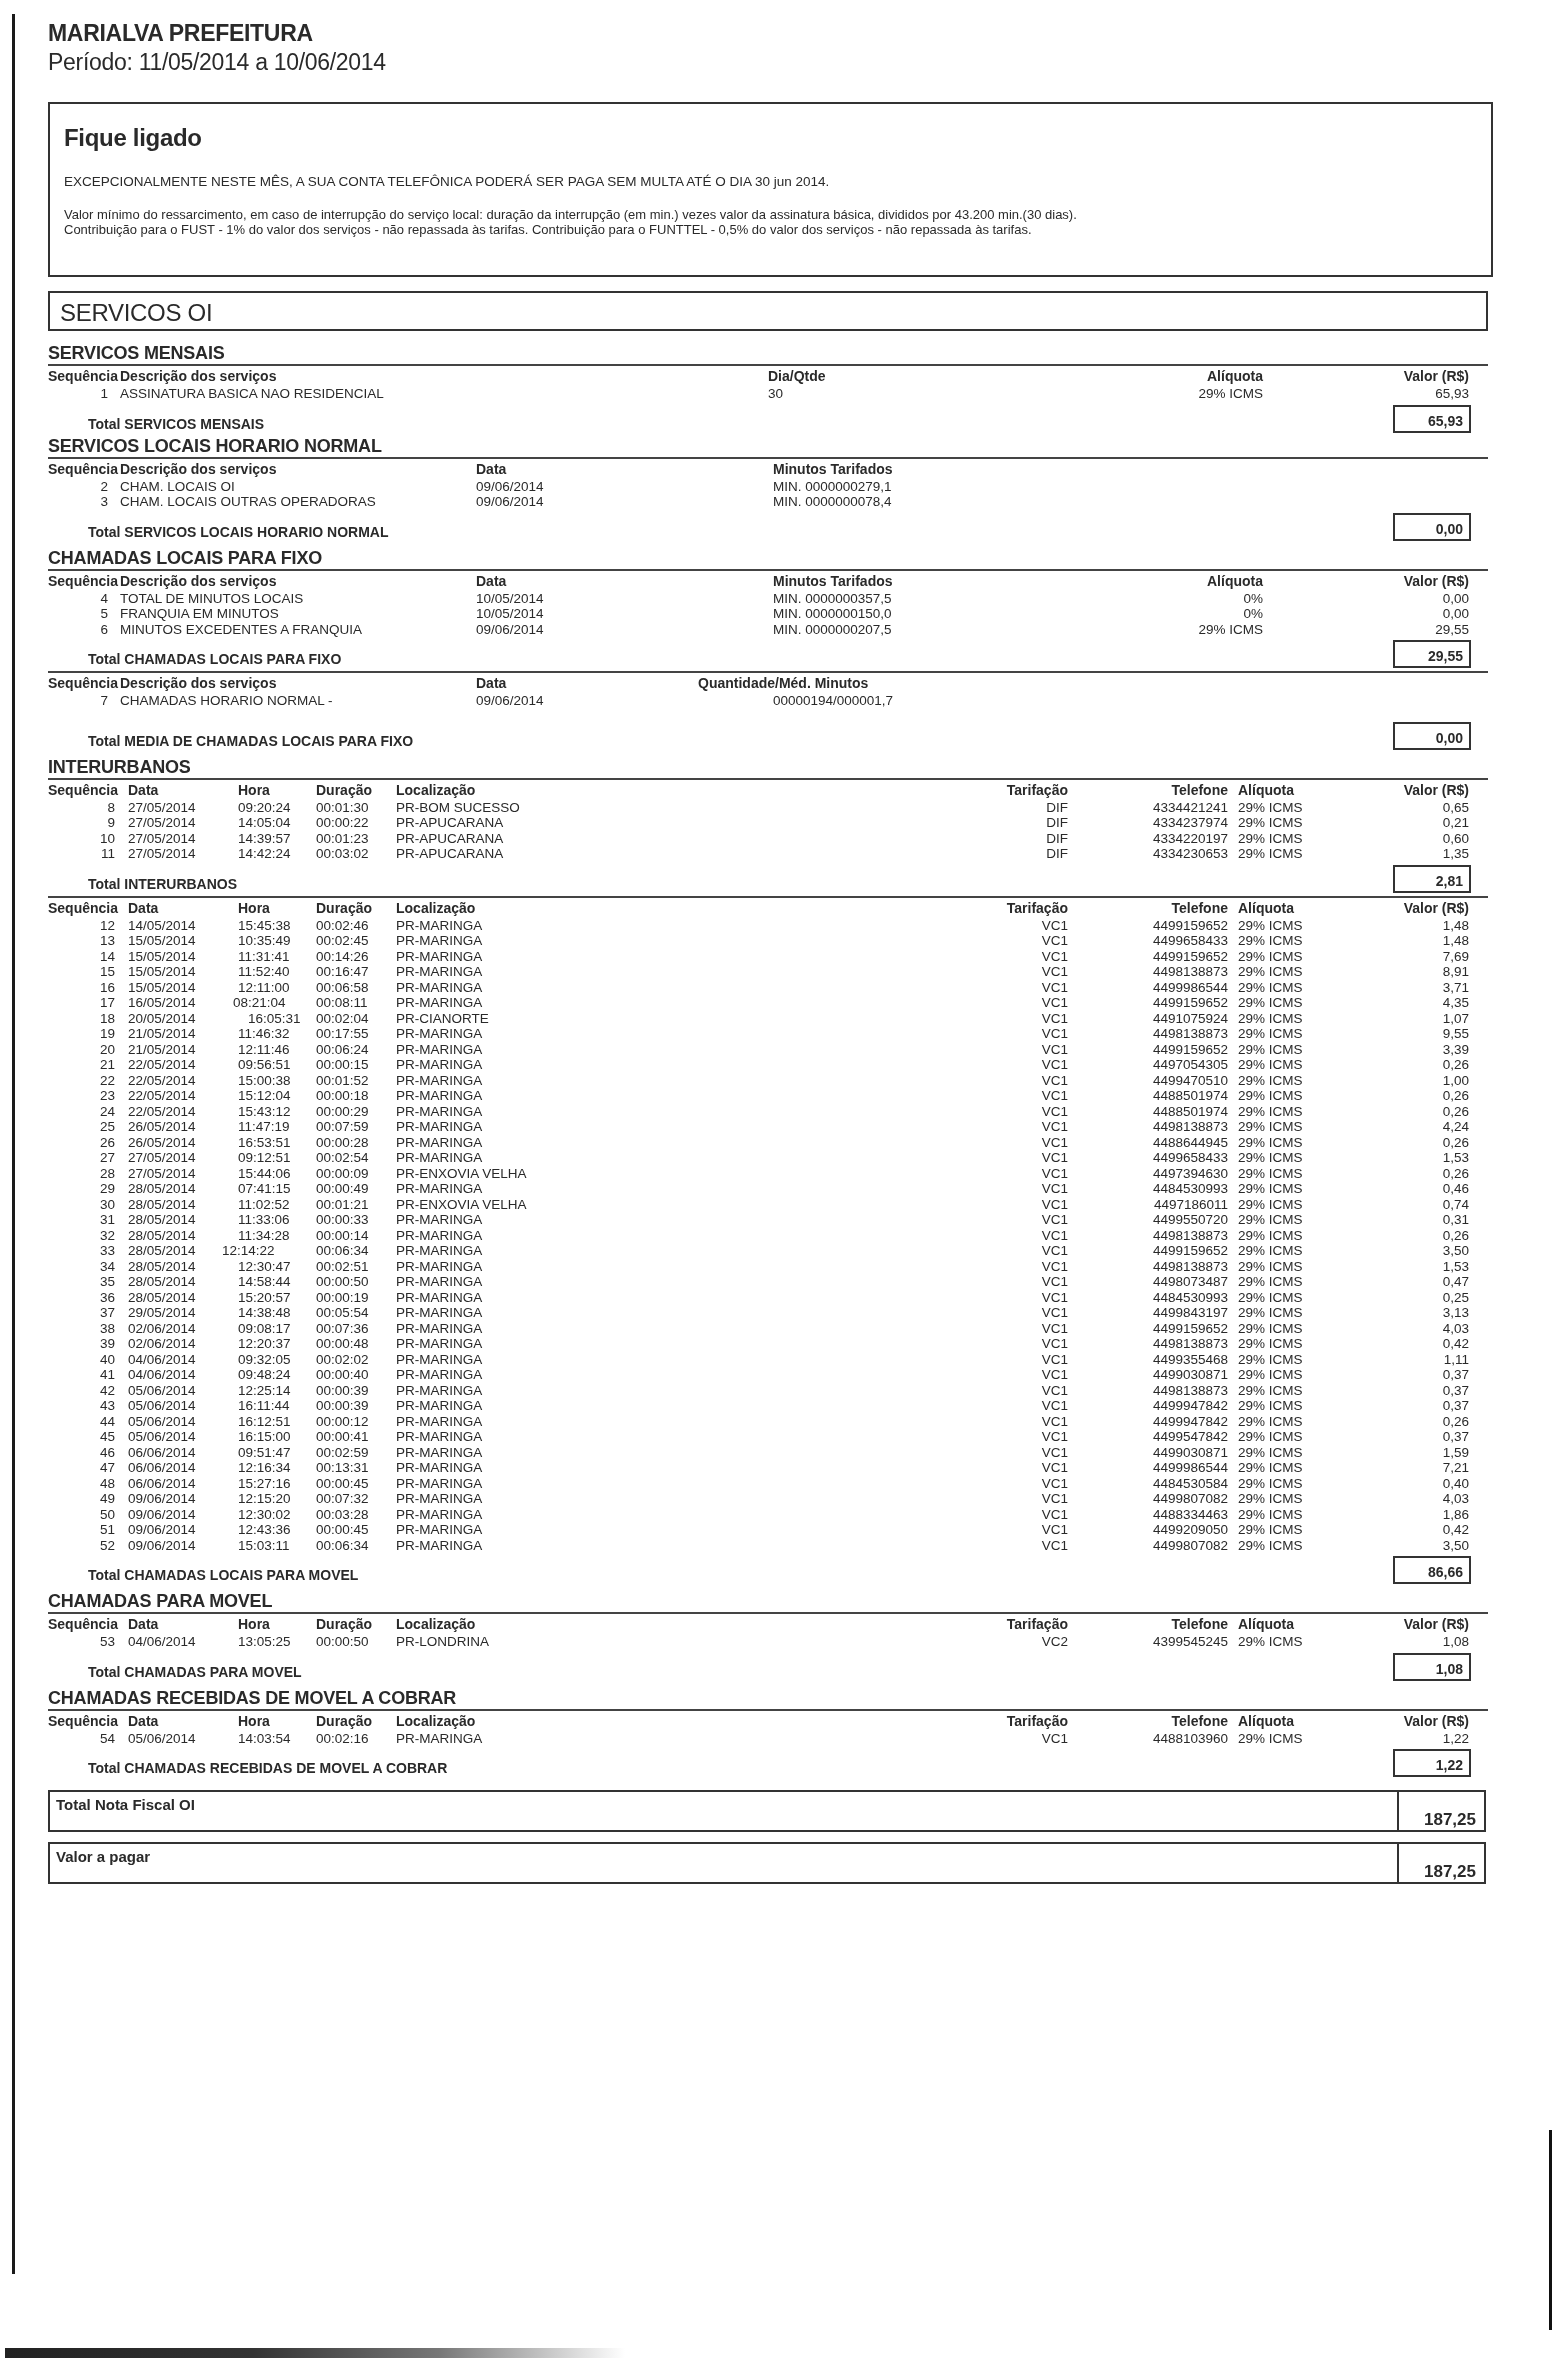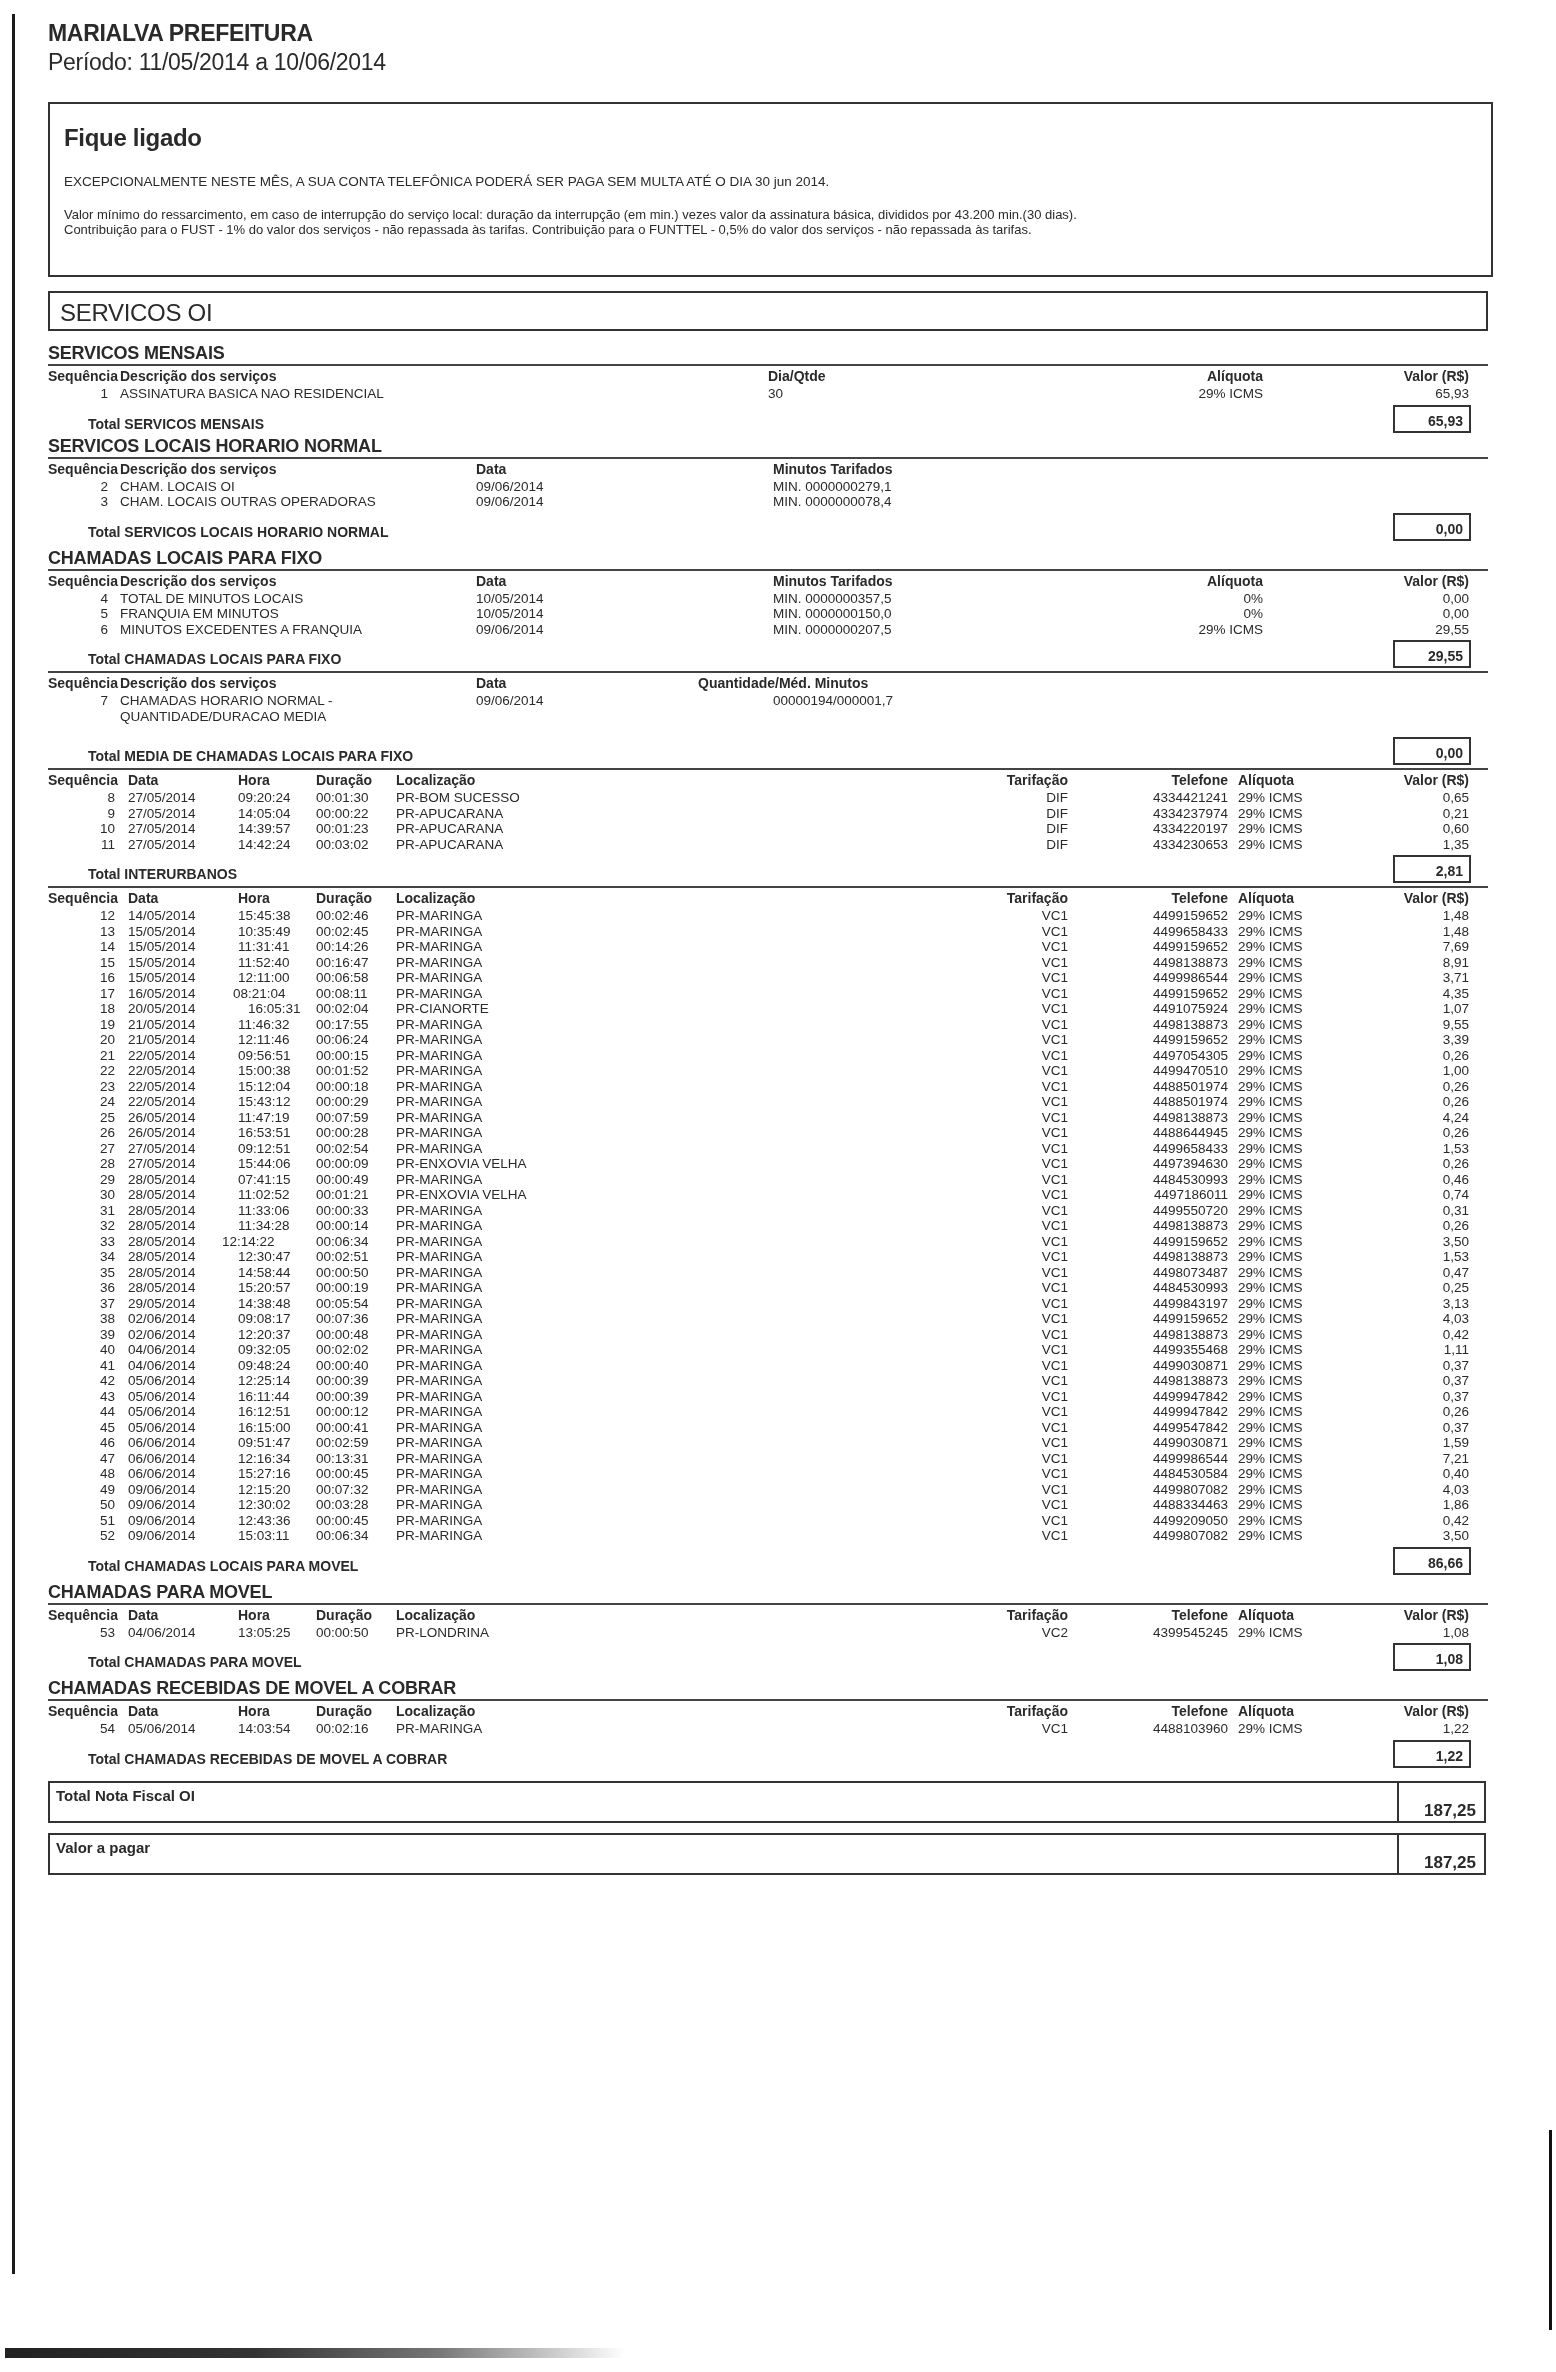--- a/index.html
+++ b/index.html
@@ -170,30 +170,28 @@
       <span style="left:72px">Descrição dos serviços</span>
       <span style="left:428px">Data</span>
       <span style="left:650px">Quantidade/Méd. Minutos</span>
     </div>
     <div class="row">
       <span class="r" style="right:1385px">7</span>
       <span style="left:72px">CHAMADAS HORARIO NORMAL -</span>
       <span style="left:428px">09/06/2014</span>
       <span style="left:725px">00000194/000001,7</span>
     </div>
-    <div class="row">
-      <span style="left:72px">QUANTIDADE/DURACAO MEDIA</span>
-    </div>
     <div class="total-row" style="margin-top:16px">
       <span class="lbl">Total MEDIA DE CHAMADAS LOCAIS PARA FIXO</span>
       <span class="tbox">0,00</span>
     </div>
   </div>
 
   <div class="section">
+      <div class="sec-title" style="margin-top:4px">INTERURBANOS</div>
       <div class="sec-rule"></div>
       <div class="row hdr">
         <span style="left:0">Sequência</span>
         <span style="left:80px">Data</span>
         <span style="left:190px">Hora</span>
         <span style="left:268px">Duração</span>
         <span style="left:348px">Localização</span>
         <span style="right:425px" class="r">Tarifação</span>
         <span style="right:265px" class="r">Telefone</span>
         <span style="left:1190px">Alíquota</span>

